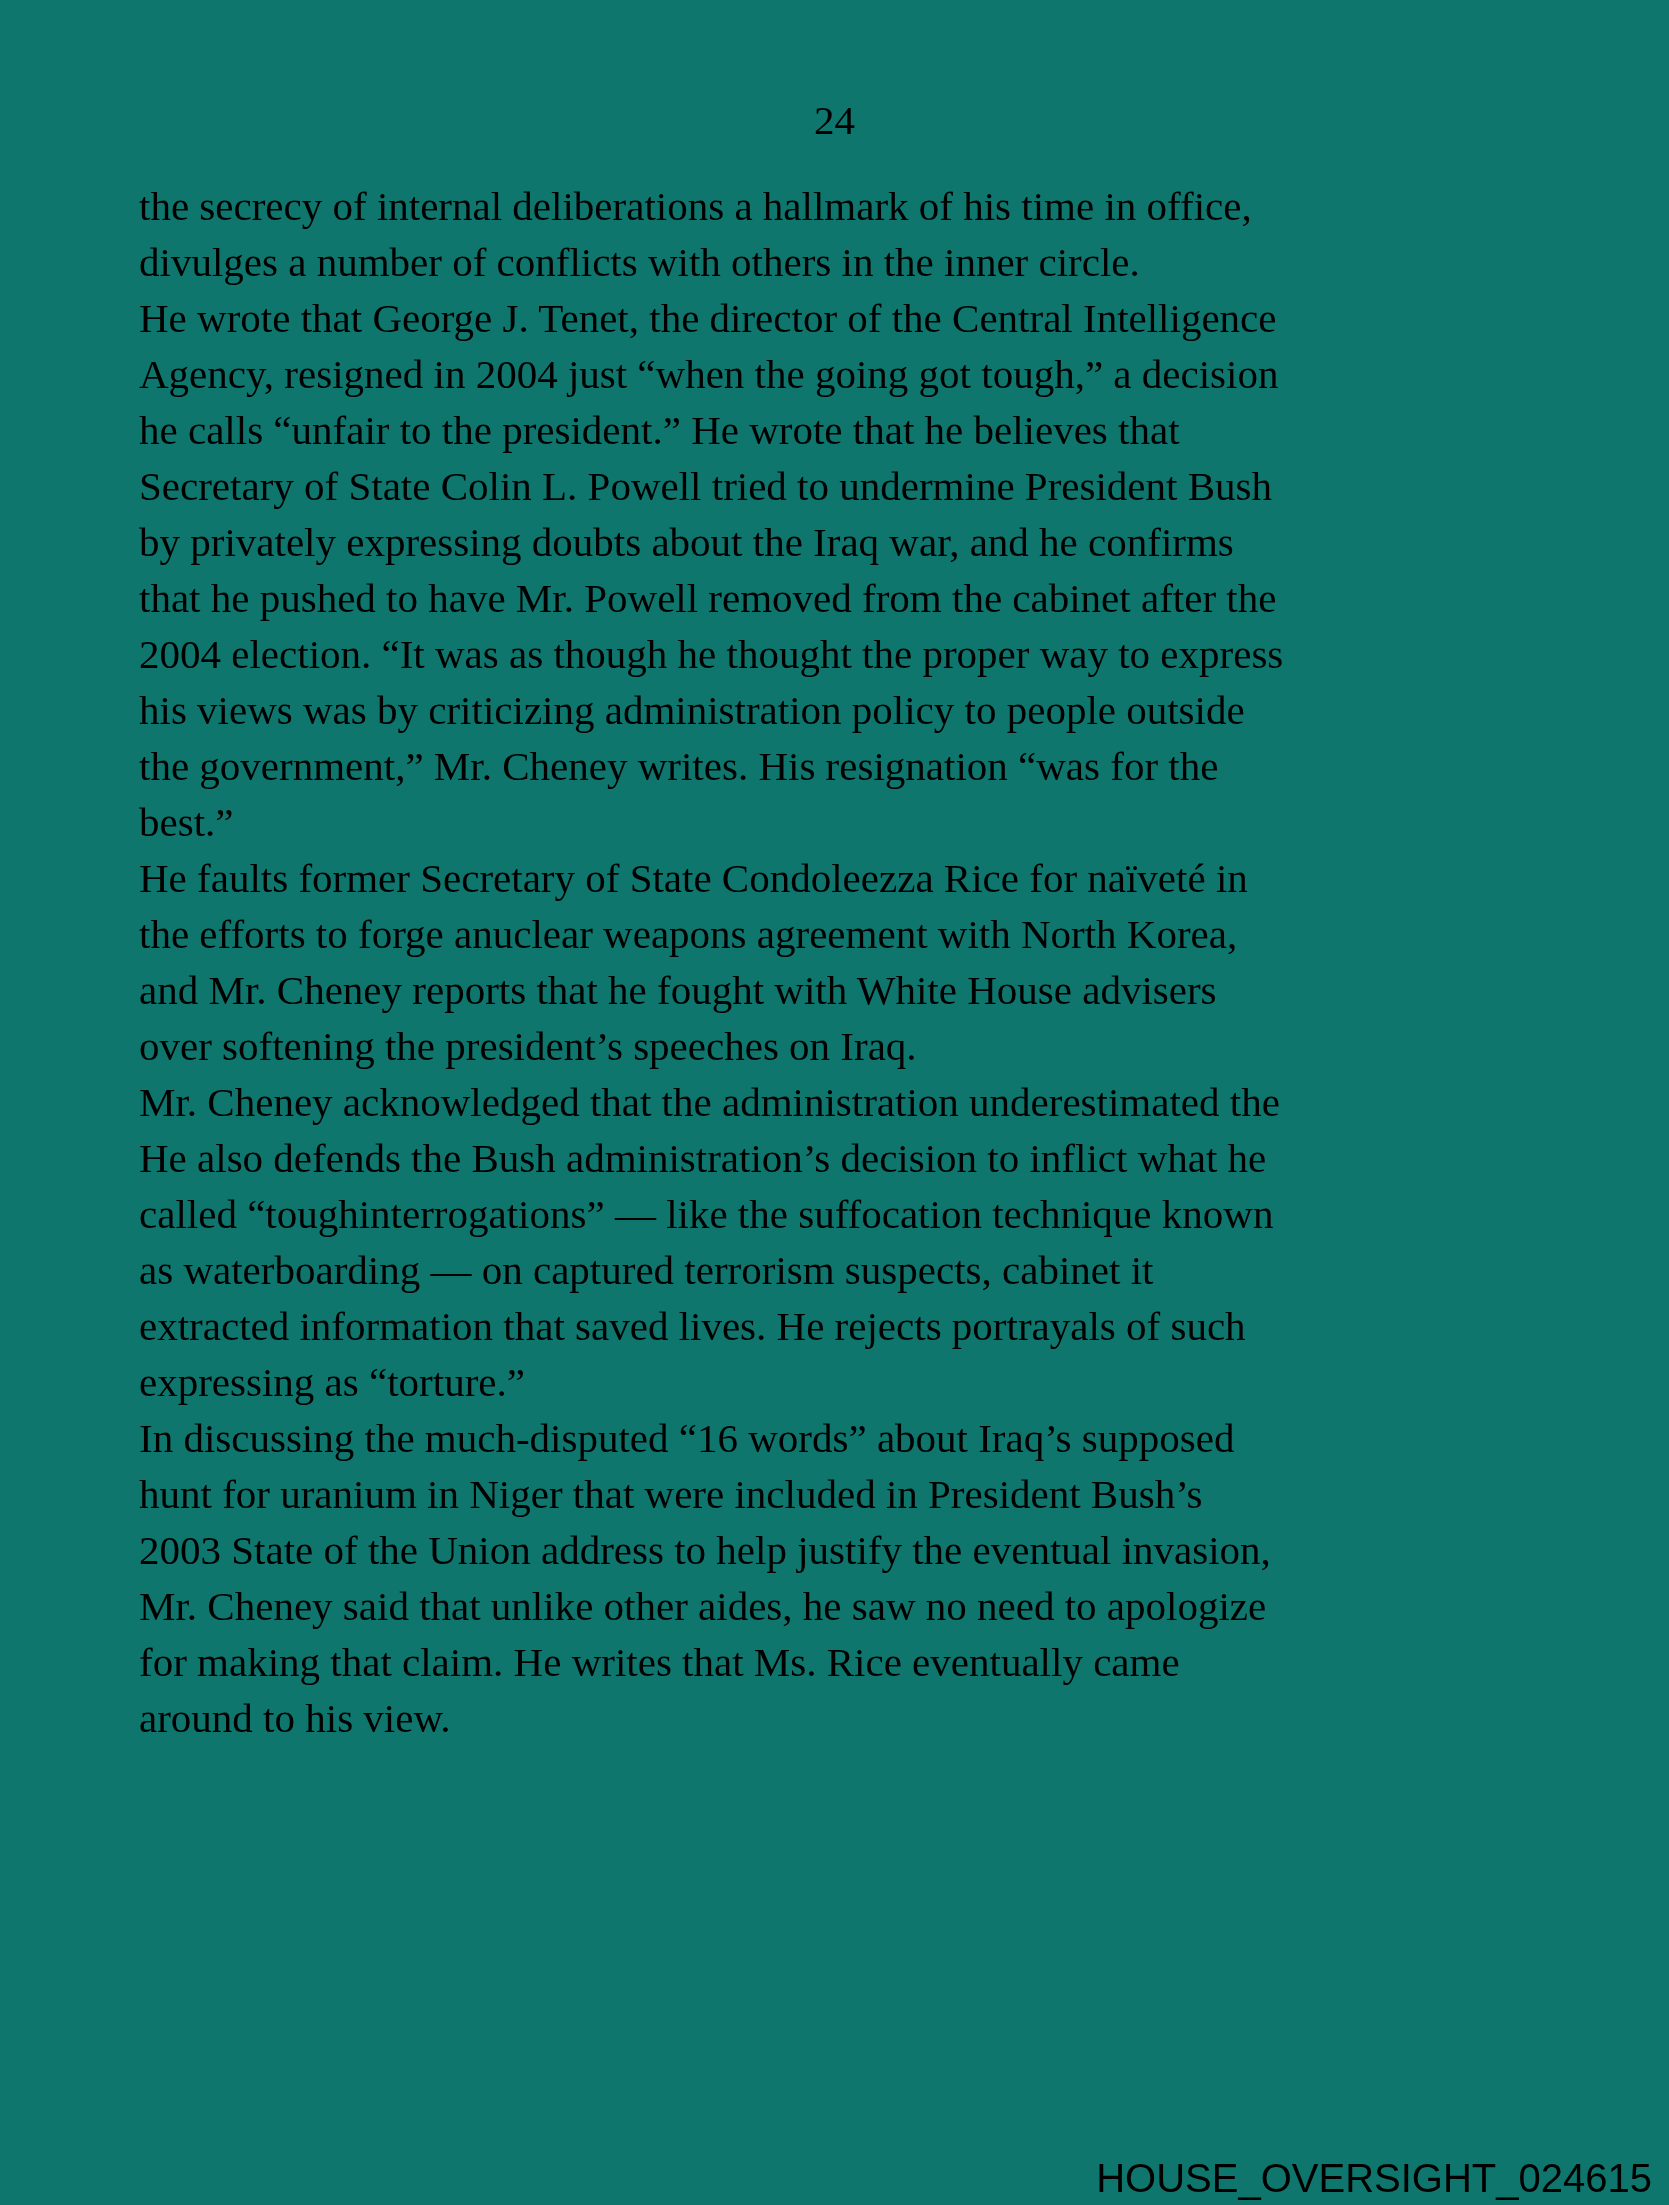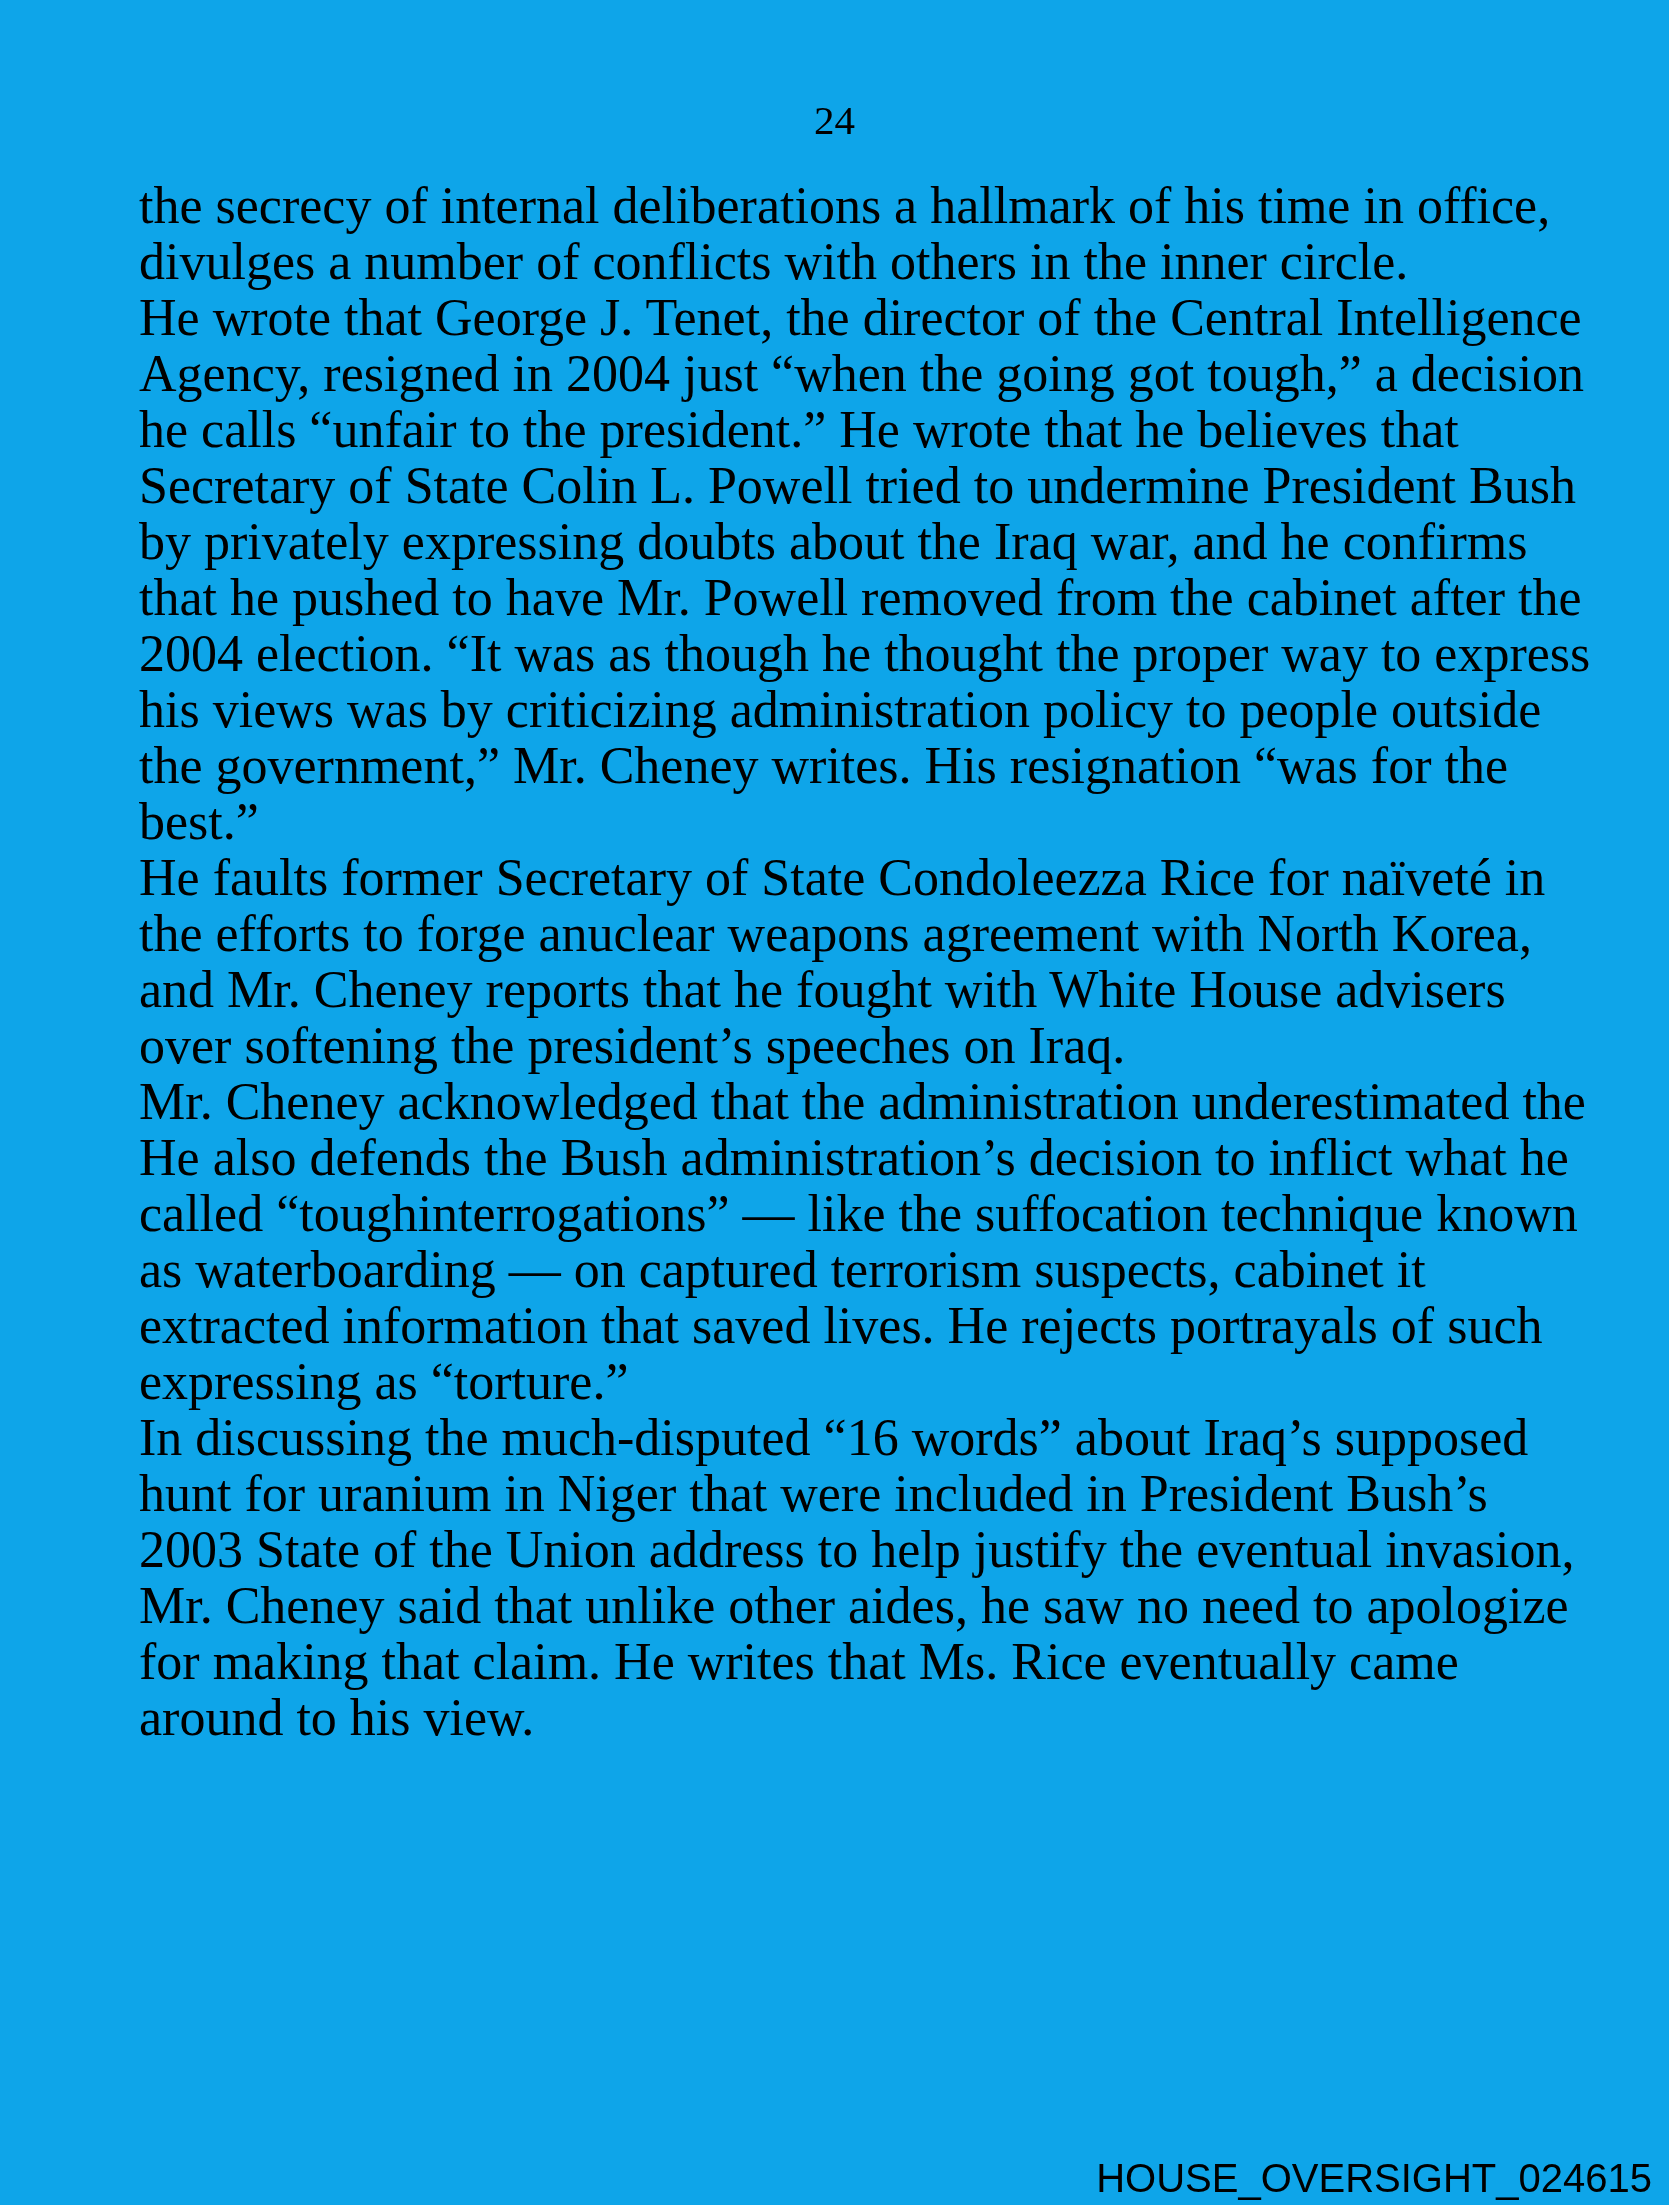--- a/index.html
+++ b/index.html
@@ -4,41 +4,41 @@
 <style>
   html, body {
     margin: 0;
     padding: 0;
     background: #ffffff;
   }
   .page {
     position: relative;
     width: 1669px;
     height: 2205px;
-    background: #0ea5e9;
+    background: #0f766e;
     overflow: hidden;
     font-family: "Liberation Serif", "DejaVu Serif", serif;
     color: #000000;
   }
   .page-number {
     position: absolute;
     top: 97px;
     left: 0;
     width: 1669px;
     text-align: center;
     font-size: 41px;
     line-height: 46px;
     color: #000000;
   }
   .body-text {
     position: absolute;
     top: 178px;
     left: 139px;
     width: 1394px;
-    font-size: 52px;
+    font-size: 41px;
     line-height: 56px;
     letter-spacing: 0px;
     color: #000000;
   }
   .body-text .text-line {
     white-space: pre;
   }
   .bates-number {
     position: absolute;
     right: 17px;

